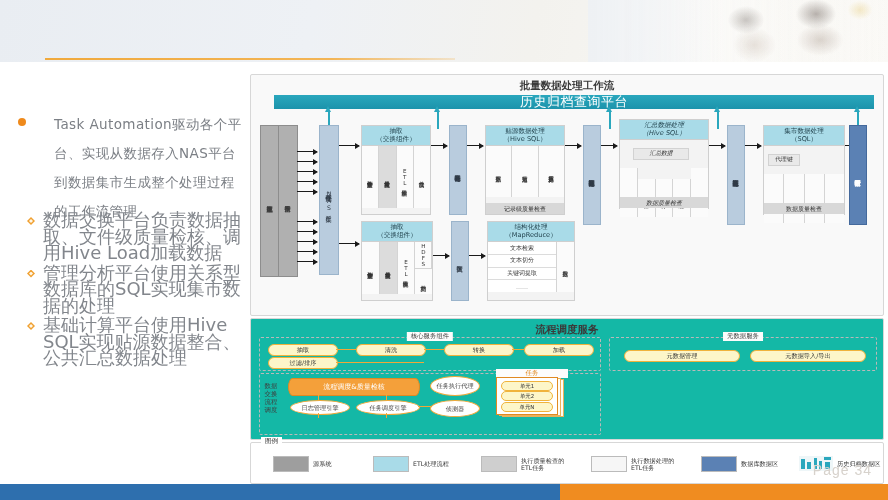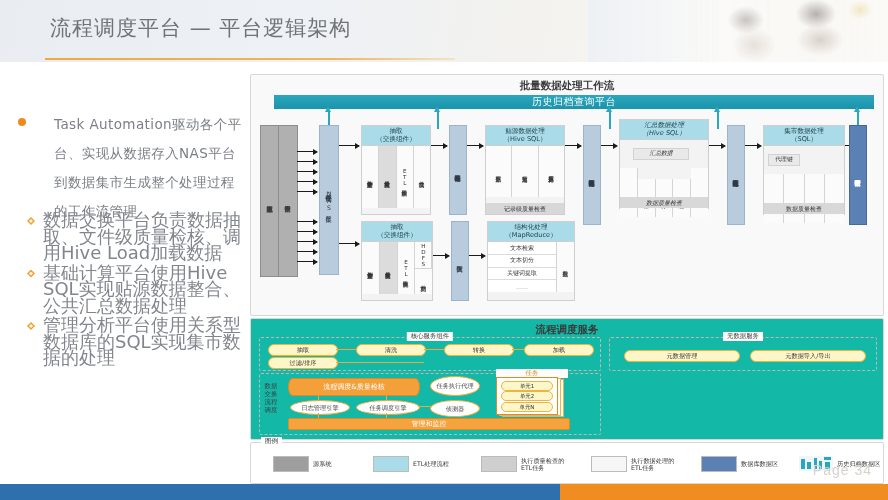--- a/index.html
+++ b/index.html
@@ -72,21 +72,21 @@
   }
   .card-top{left:250px;top:74px;width:632px;height:240px;background:#f9f9f9;}
   .card-title{
     position:absolute;left:0;right:0;top:4px;text-align:center;
     font-size:10.5px;color:#3a3a3a;font-weight:bold;
     font-family:"DejaVu Sans","Liberation Sans",sans-serif;
   }
   .hist-band{
     position:absolute;left:23px;top:20px;width:600px;height:14px;
     background:linear-gradient(180deg,#2aa7bd 0%,#1c93ab 100%);
-    color:#fff;font-size:10px;text-align:center;line-height:14px;
+    color:#fff;font-size:13px;text-align:center;line-height:14px;
     font-family:"DejaVu Sans","Liberation Sans",sans-serif;letter-spacing:.5px;
   }
   
   .vcol{
     position:absolute;background:#b9ccde;border:1px solid #9bb4cb;
     display:flex;align-items:center;justify-content:center;
   }
   .vcol.dark{background:#5b81b4;border-color:#44699c;}
   .vcol.grey{background:#b0b0b0;border-color:#8d8d8d;}
   .vtext{
@@ -186,41 +186,40 @@
     width:34px;height:15px;margin-right:4px;flex:none;background:#eef6f8;
     position:relative;overflow:hidden;border:none;
   }
   .lg-logo i{position:absolute;background:#2aa7bd;display:block;}
 </style>
 </head>
 <body>
 
 <div class="header">
   <div class="header-photo"></div>
-  <div class="slide-title">流程调度平台 — 平台逻辑架构</div>
   <div class="title-rule"></div>
 </div>
 
 <div class="left-panel">
   <div class="b1">
     <span class="b1-dot"></span>
     <span class="b1-text">Task Automation驱动各个平台、实现从数据存入NAS平台到数据集市生成整个处理过程的工作流管理</span>
   </div>
   <div class="sub-list">
     <div class="sub-item">
       <span class="sub-diamond"></span>
       <span class="sub-text">数据交换平台负责数据抽取、文件级质量检核、调用Hive Load加载数据</span>
     </div>
     <div class="sub-item">
       <span class="sub-diamond"></span>
-      <span class="sub-text">基础计算平台使用Hive SQL实现贴源数据整合、公共汇总数据处理</span>
+      <span class="sub-text">管理分析平台使用关系型数据库的SQL实现集市数据的处理</span>
     </div>
     <div class="sub-item">
       <span class="sub-diamond"></span>
-      <span class="sub-text">管理分析平台使用关系型数据库的SQL实现集市数据的处理</span>
+      <span class="sub-text">基础计算平台使用Hive SQL实现贴源数据整合、公共汇总数据处理</span>
     </div>
   </div>
 </div>
 
 <div class="card card-top">
   <div class="card-title">批量数据处理工作流</div>
   <div class="hist-band">历史归档查询平台</div>
 
   <div class="uarrow" style="left:77px;top:36px;height:18px;"></div>
   <div class="uarrow" style="left:186px;top:36px;height:18px;"></div>
@@ -438,21 +437,20 @@
     <div class="conn" style="left:76px;top:24px;width:88px;height:1px;"></div>
   </div>
 
   <div class="dash" style="left:8px;top:54px;width:340px;height:60px;">
     <div class="vlabel" style="left:3px;top:8px;width:16px;">数据交换流程调度</div>
     <div class="cyl" style="left:28px;top:4px;width:130px;height:16px;">流程调度&amp;质量检核</div>
     <div class="oval" style="left:30px;top:26px;width:58px;height:13px;">日志管理引擎</div>
     <div class="oval" style="left:96px;top:26px;width:62px;height:13px;">任务调度引擎</div>
     <div class="oval" style="left:170px;top:2px;width:48px;height:18px;">任务执行代理</div>
     <div class="oval" style="left:170px;top:26px;width:48px;height:15px;">侦测器</div>
-    <div class="bar-orange" style="left:28px;top:44px;width:280px;height:10px;">管理和监控</div>
     <div class="conn" style="left:58px;top:20px;width:1px;height:6px;"></div>
     <div class="conn" style="left:126px;top:20px;width:1px;height:6px;"></div>
     <div class="conn" style="left:58px;top:39px;width:1px;height:5px;"></div>
     <div class="conn" style="left:126px;top:39px;width:1px;height:5px;"></div>
     <div class="conn" style="left:158px;top:32px;width:14px;height:1px;"></div>
 
     <div style="position:absolute;left:236px;top:2px;width:72px;height:40px;">
       <div style="position:absolute;left:0;top:-7px;width:100%;text-align:center;font-size:6.4px;color:#e08a22;font-family:'DejaVu Sans',sans-serif;background:#fcfcfc;">任务</div>
       <div style="position:absolute;left:6px;top:3px;width:60px;height:36px;border:1px solid #e9b15a;background:#fffdf3;"></div>
       <div style="position:absolute;left:3px;top:2px;width:60px;height:36px;border:1px solid #e9b15a;background:#fffdf3;"></div>

